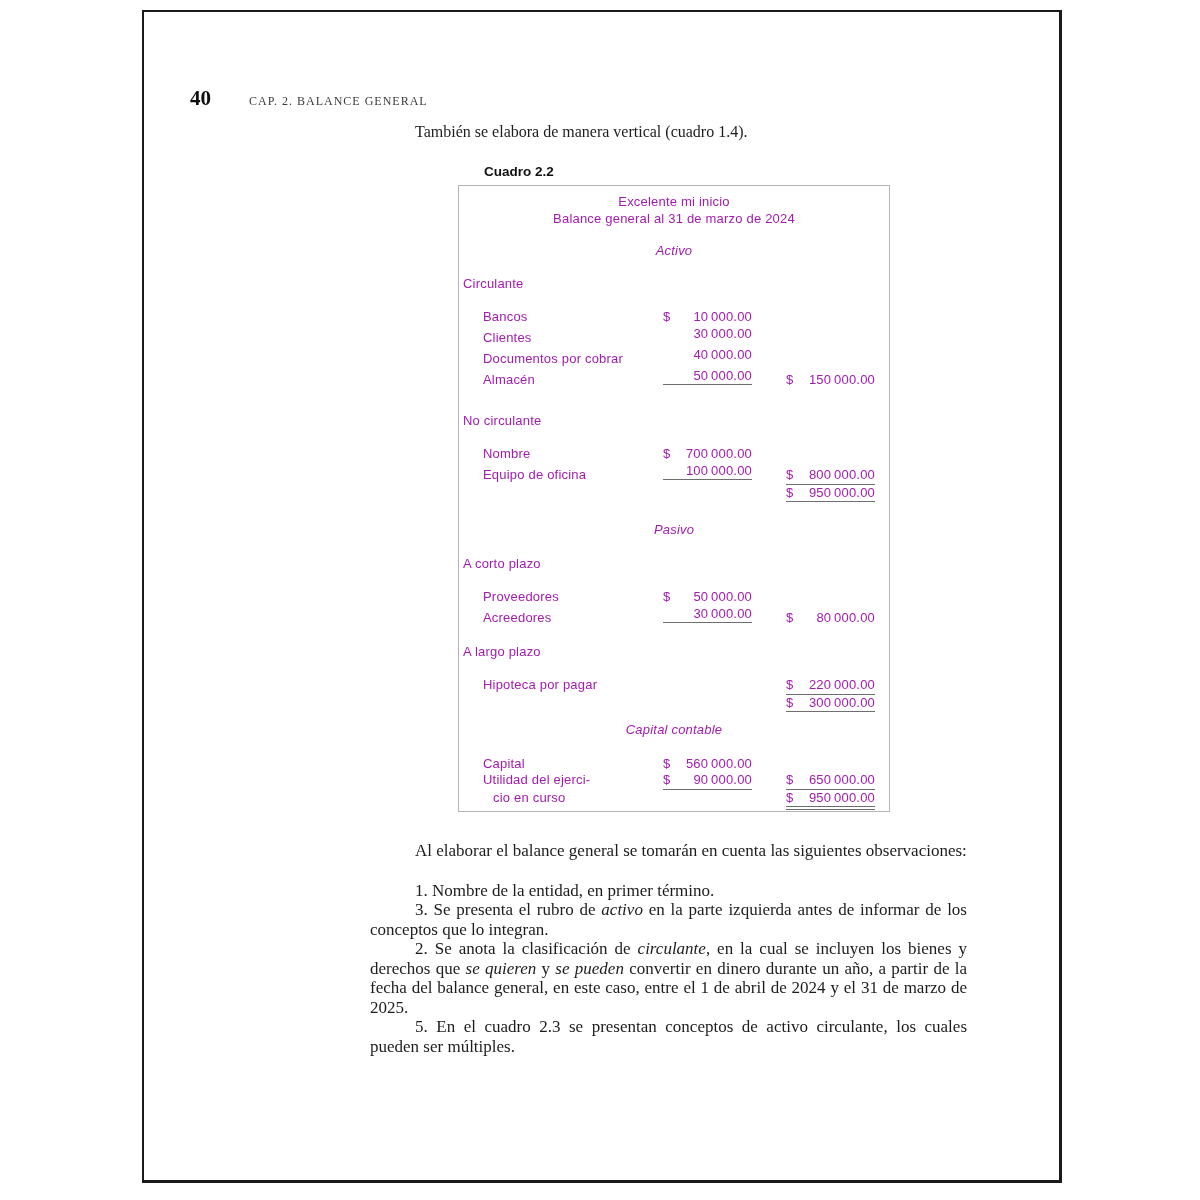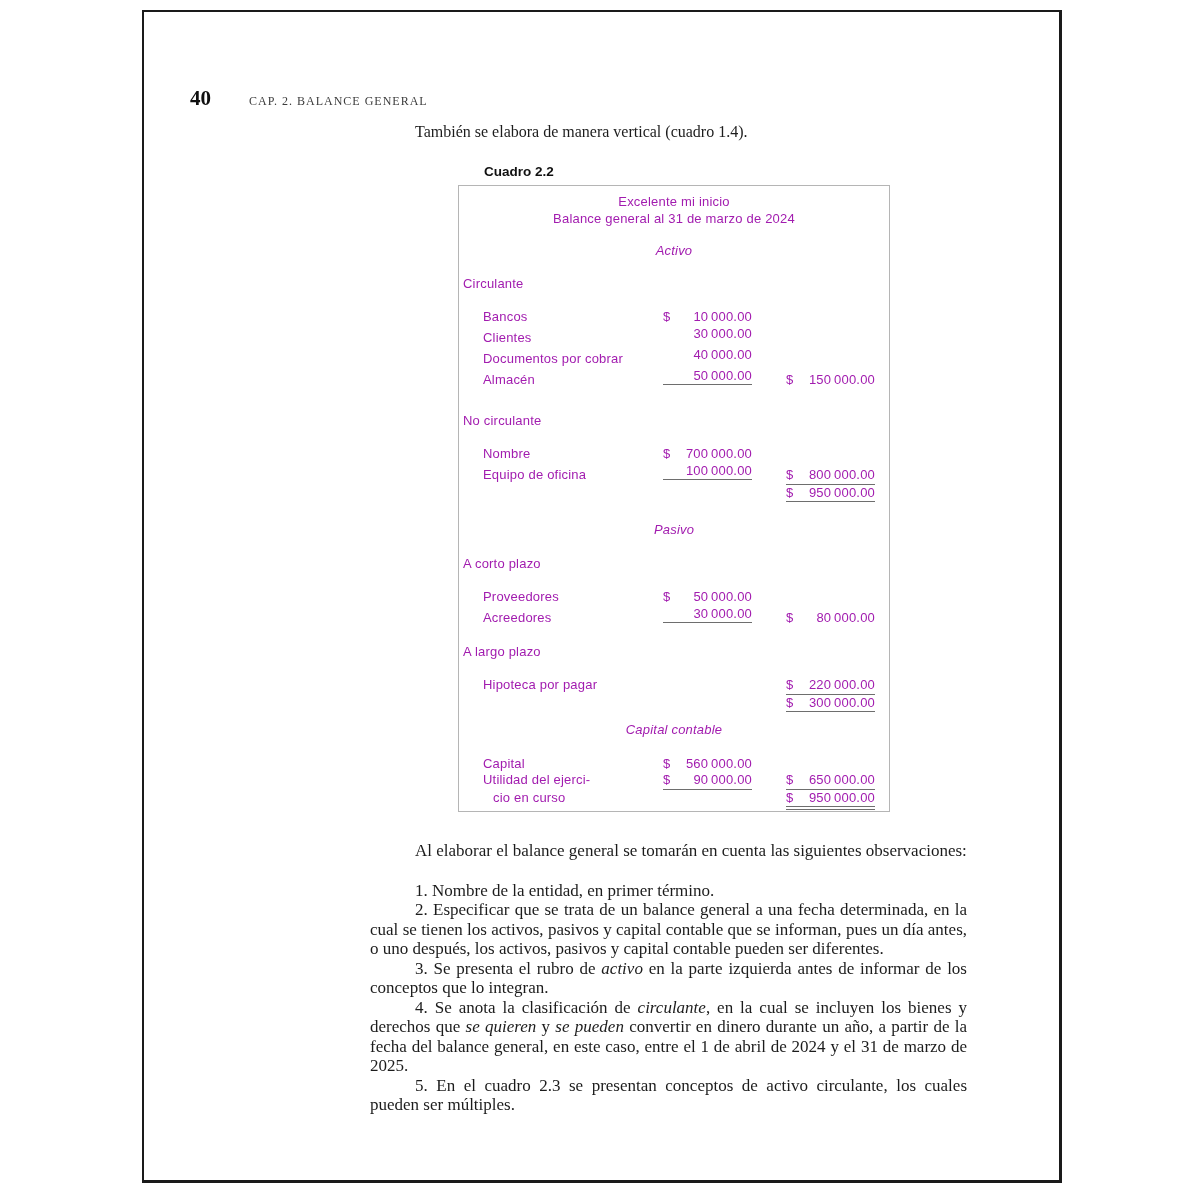--- a/index.html
+++ b/index.html
@@ -217,20 +217,19 @@
         <div class="c-a2 u2">
             <span class="cur">$</span>
             <span>950 000.00</span>
           </div>
       </div>
     </div>
 
     <div class="obs">
       <p class="obs-intro">Al elaborar el balance general se tomarán en cuenta las siguientes observaciones:</p>
       <p>1. Nombre de la entidad, en primer término.</p>
-      <p>2. Especificar que se trata de un balance general a una fecha determinada, en la cual se tienen los activos, pasivos y capital contable que se informan, pues un día antes, o uno después, los activos, pasivos y capital contable pueden ser diferentes.</p>
       <p><span>3. Se presenta el rubro de </span><i>activo</i><span> en la parte izquierda antes de informar de los conceptos que lo integran.</span></p>
-      <p><span>4. Se anota la clasificación de </span><i>circulante</i><span>, en la cual se incluyen los bienes y derechos que </span><i>se quieren</i><span> y </span><i>se pueden</i><span> convertir en dinero durante un año, a partir de la fecha del balance general, en este caso, entre el 1 de abril de 2024 y el 31 de marzo de 2025.</span></p>
+      <p><span>2. Se anota la clasificación de </span><i>circulante</i><span>, en la cual se incluyen los bienes y derechos que </span><i>se quieren</i><span> y </span><i>se pueden</i><span> convertir en dinero durante un año, a partir de la fecha del balance general, en este caso, entre el 1 de abril de 2024 y el 31 de marzo de 2025.</span></p>
       <p>5. En el cuadro 2.3 se presentan conceptos de activo circulante, los cuales pueden ser múltiples.</p>
     </div>
 
   </div>
 </div>
 
 </body></html>

